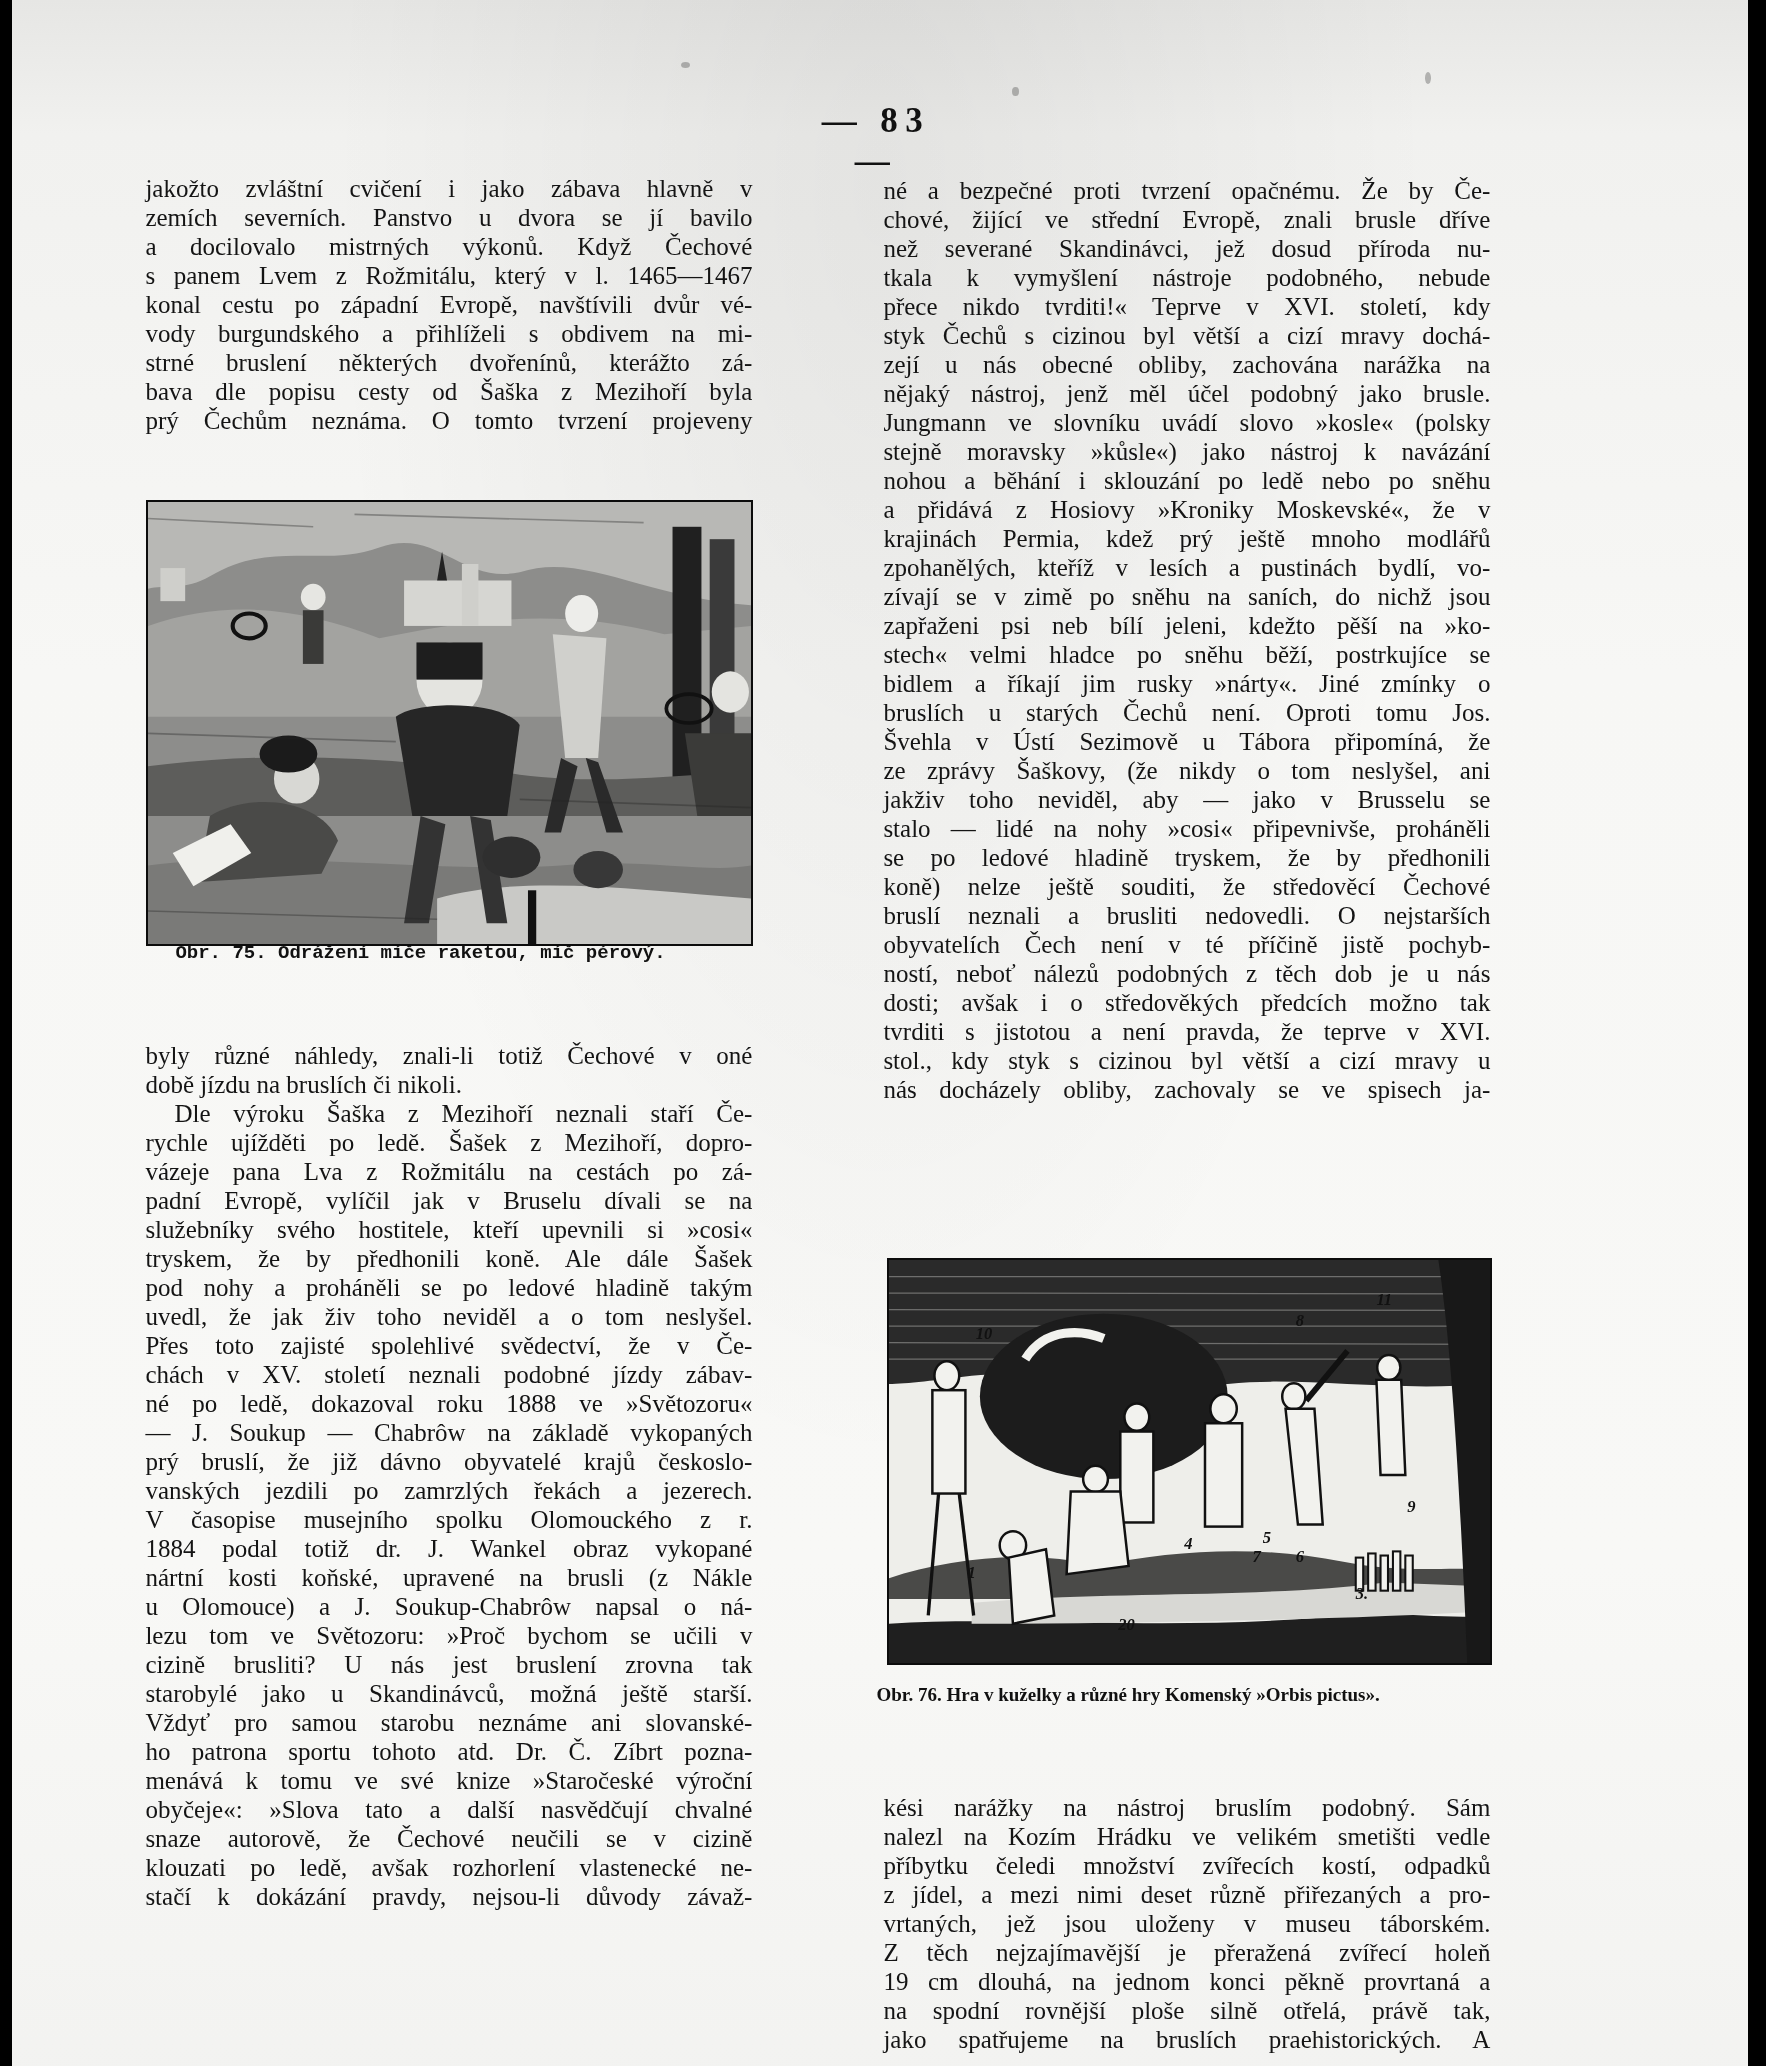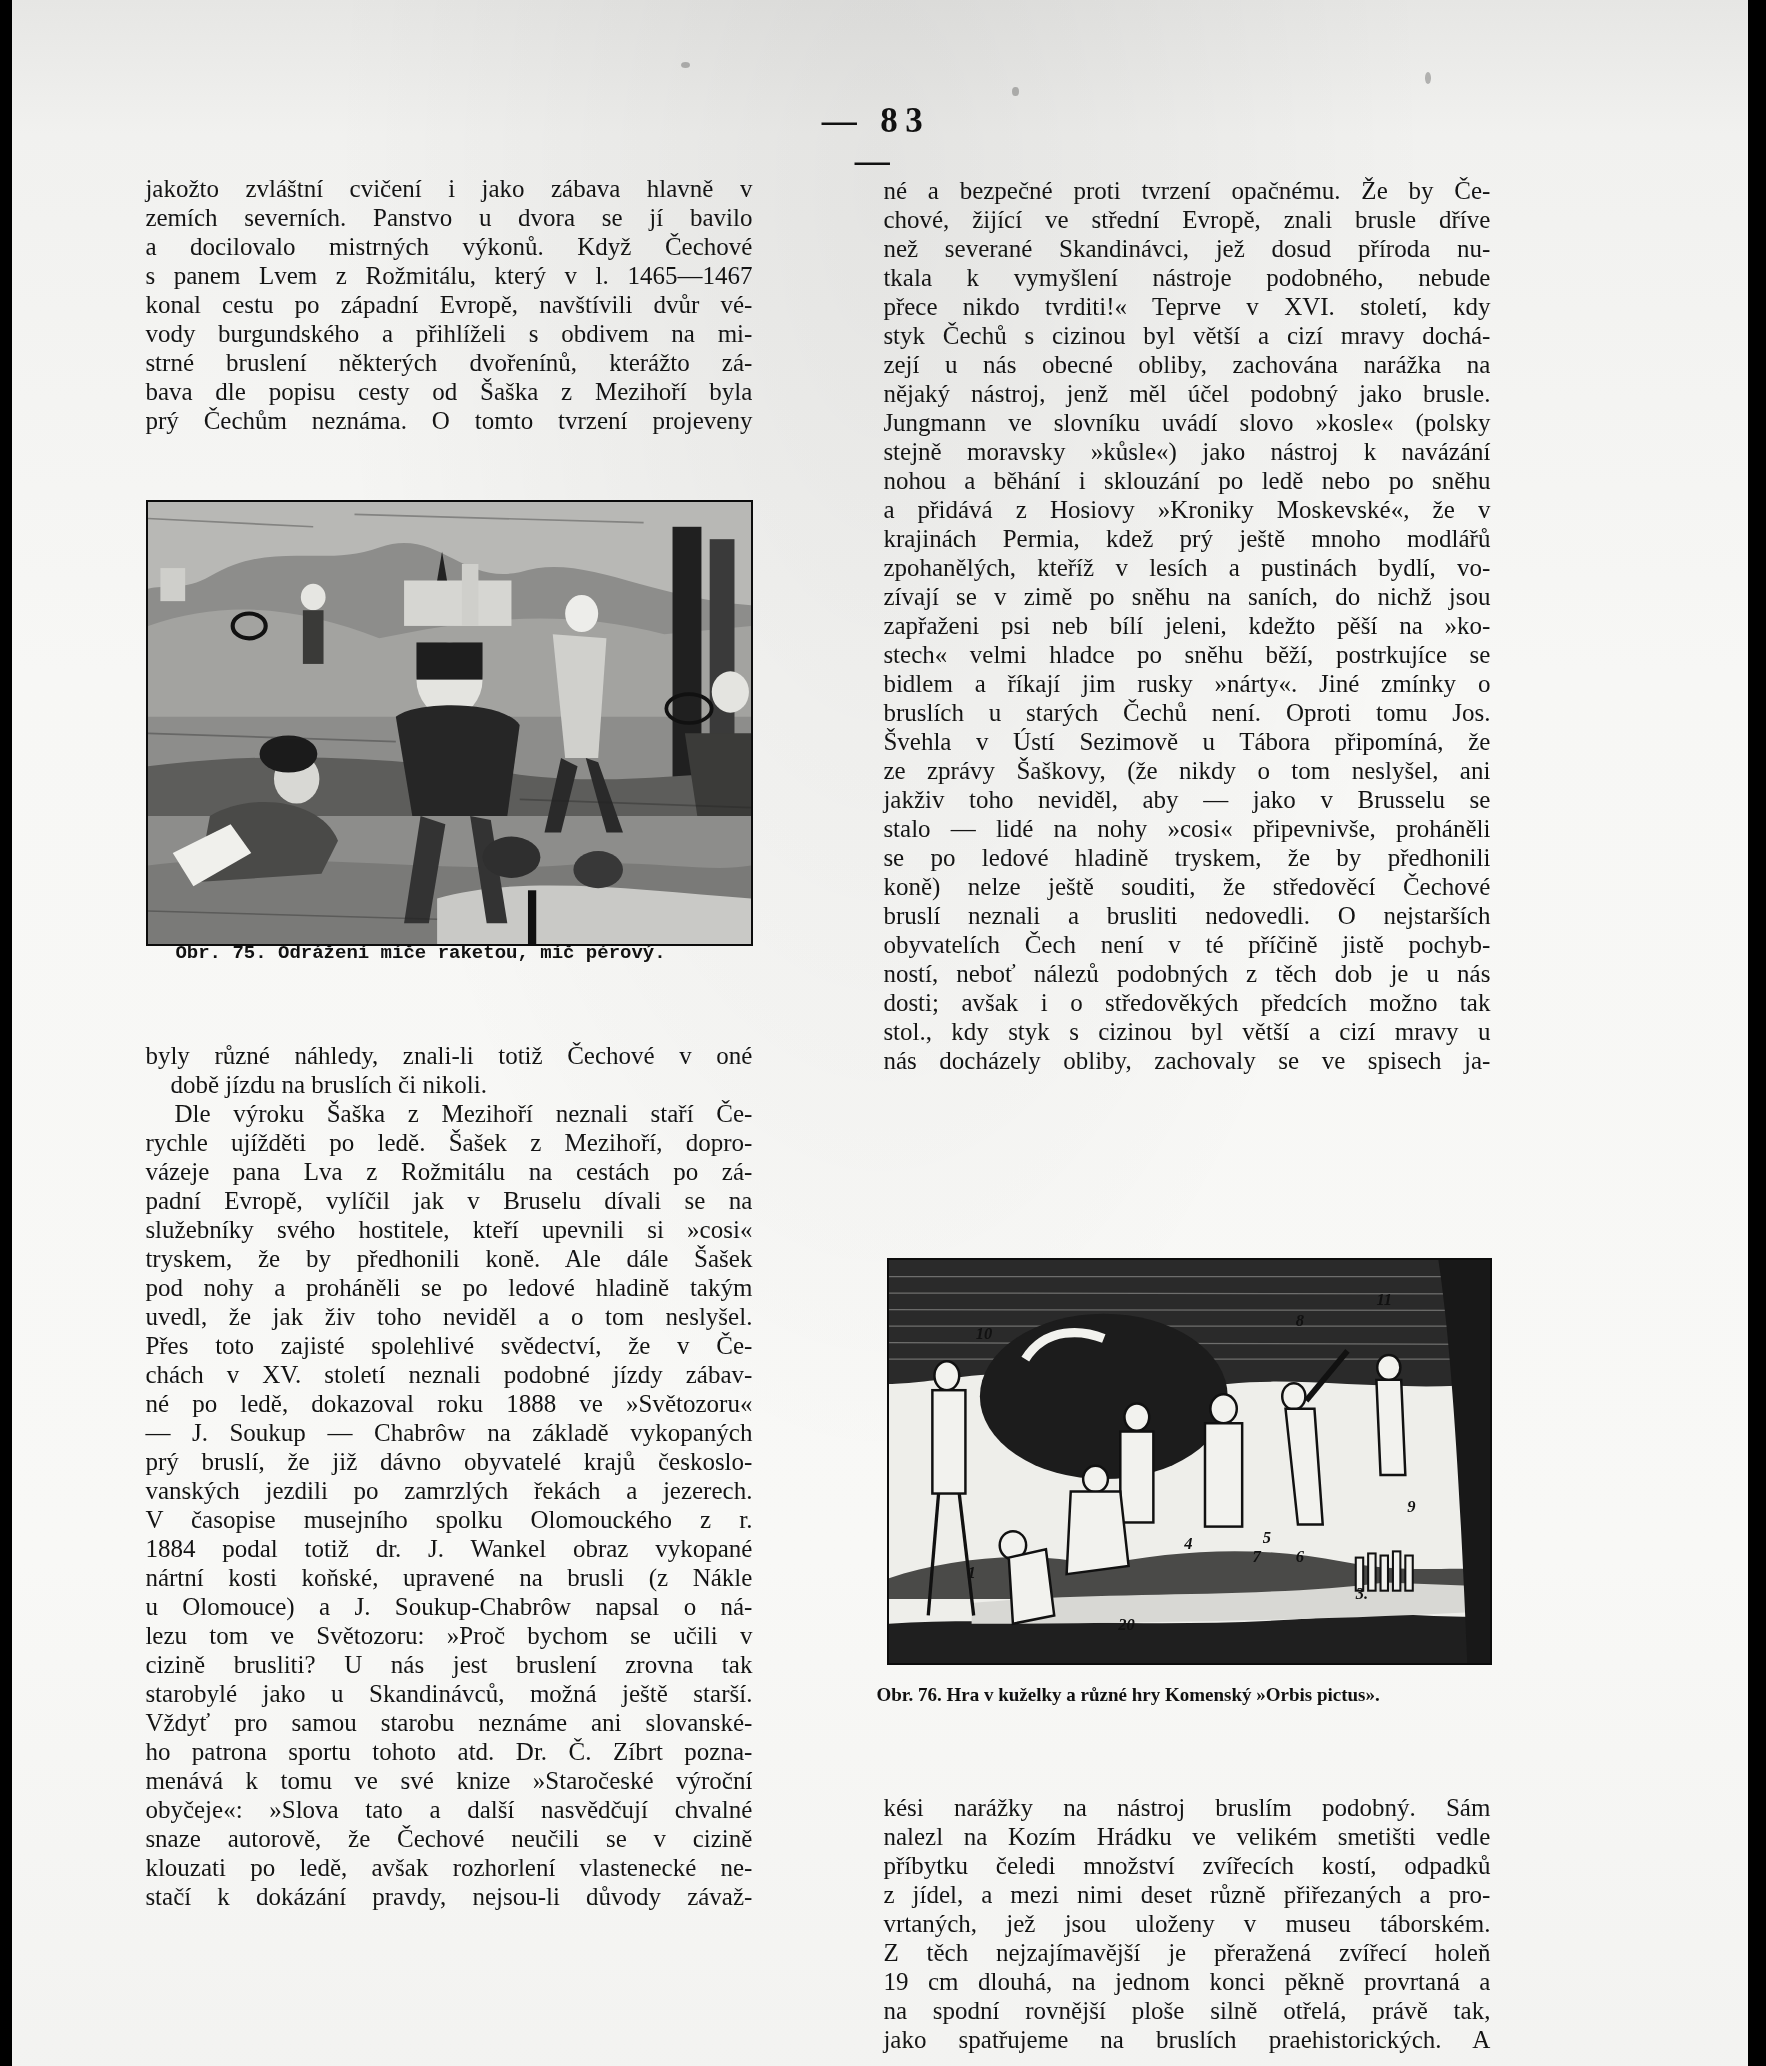--- a/index.html
+++ b/index.html
@@ -22,21 +22,21 @@
     position: absolute; left: 781px; top: 101px; width: 165px; text-align: center;
     font-size: 35px; font-weight: bold; color: #111; letter-spacing: 7.4px;
   }
   .col {
     position: absolute; color: #141414;
     font-size: 25px; line-height: 29px;
     text-align: justify; text-align-last: justify;
     font-stretch: condensed;
   }
   .col .ln { display: block; white-space: nowrap; text-align-last: justify; transform-origin: left; }
-  .col .ln.last { text-align-last: left; margin-left: 25px; }
+  .col .ln.last { text-align-last: left; }
   .col .ln.indent { text-indent: 29px; }
   #col-left-top { left: 133px; top: 174px; width: 607px; }
   #col-left-bottom { left: 133px; top: 1041px; width: 607px; }
   #col-right-top { left: 871px; top: 176px; width: 607px; }
   #col-right-bottom { left: 871px; top: 1793px; width: 607px; }
 
   .figure {
     position: absolute; background: #1a1a1a; overflow: hidden;
     border: 2.5px solid #0c0c0c;
   }
@@ -185,20 +185,21 @@
       <span class="ln">Švehla v Ústí Sezimově u Tábora připomíná, že</span>
       <span class="ln">ze zprávy Šaškovy, (že nikdy o tom neslyšel, ani</span>
       <span class="ln">jakživ toho neviděl, aby — jako v Brusselu se</span>
       <span class="ln">stalo — lidé na nohy »cosi« připevnivše, proháněli</span>
       <span class="ln">se po ledové hladině tryskem, že by předhonili</span>
       <span class="ln">koně) nelze ještě souditi, že středověcí Čechové</span>
       <span class="ln">bruslí neznali a brusliti nedovedli.  O nejstarších</span>
       <span class="ln">obyvatelích Čech není v té příčině jistě pochyb-</span>
       <span class="ln">ností, neboť nálezů podobných z těch dob je u nás</span>
       <span class="ln">dosti; avšak i o středověkých předcích možno tak</span>
+      <span class="ln">tvrditi s jistotou a není pravda, že teprve v XVI.</span>
       <span class="ln">stol., kdy styk s cizinou byl větší a cizí mravy u</span>
       <span class="ln">nás docházely obliby, zachovaly se ve spisech ja-</span>
     </div>
 
   <div class="figure" id="fig76">
     <svg viewBox="0 0 1455 975" preserveAspectRatio="none">
       <rect x="0" y="0" width="1455" height="975" fill="#eeeeea"></rect>
 
       <path d="M0,0 H1455 V300 C1200,320 1000,280 820,300 C600,320 400,260 200,280 C120,290 40,300 0,300 Z" fill="#2a2a2a"></path>
       <g stroke="#eeeeea" stroke-width="3" opacity="0.35">

